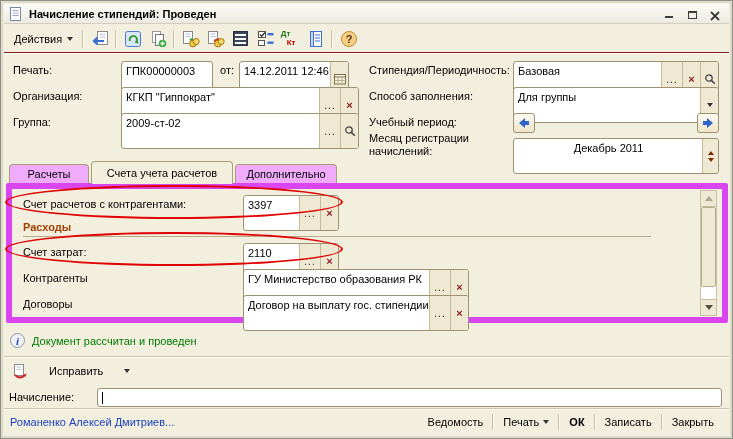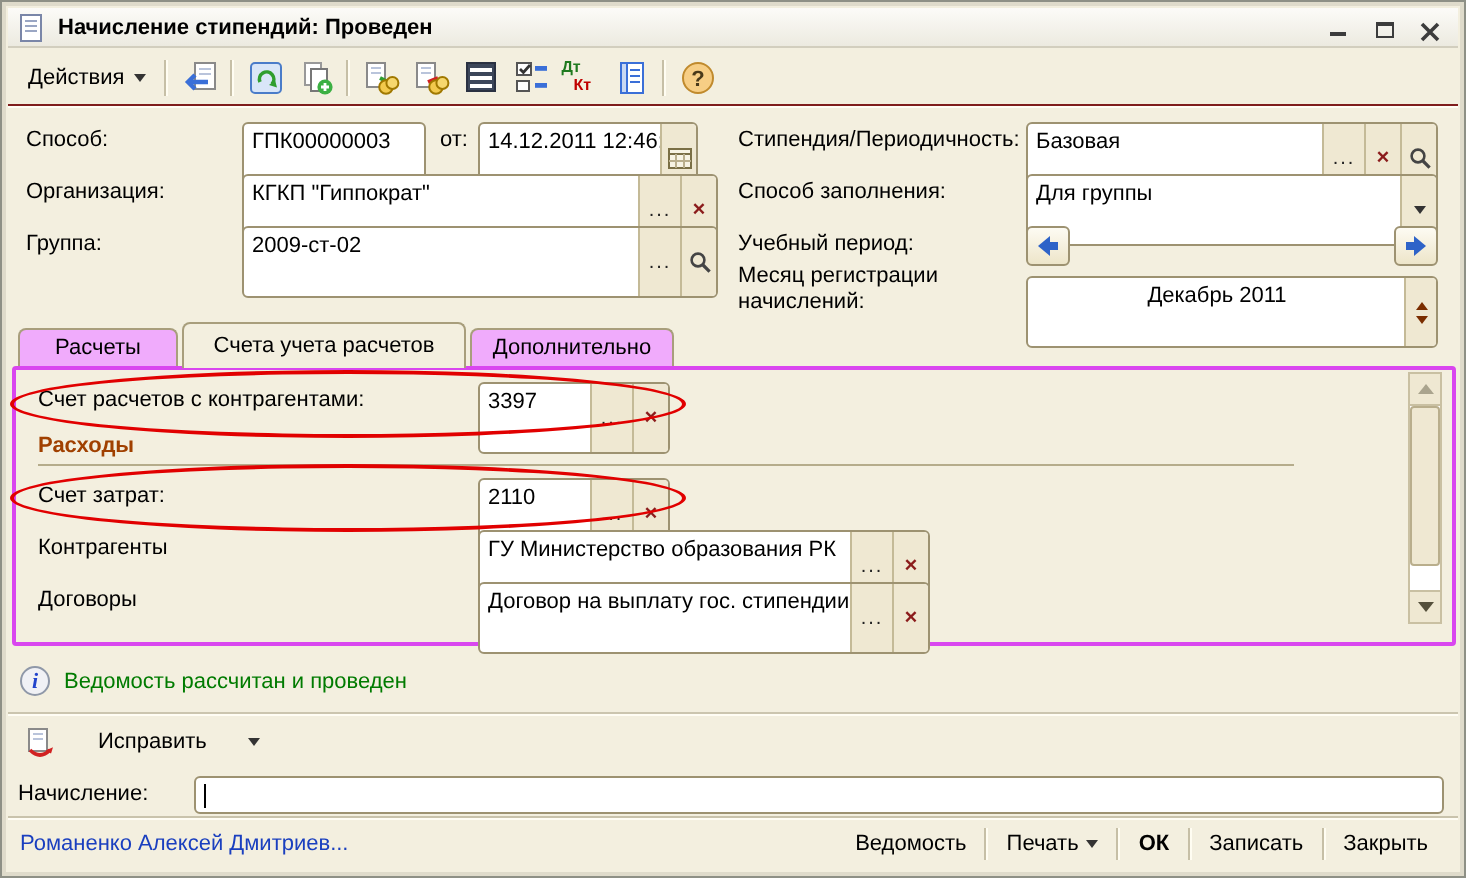--- a/index.html
+++ b/index.html
@@ -44,21 +44,21 @@
   .arr{display:flex;align-items:center;}
   .arr .head-l{width:0;height:0;border-top:5px solid transparent;border-bottom:5px solid transparent;border-right:6px solid #2E63C8;}
   .arr .head-r{width:0;height:0;border-top:5px solid transparent;border-bottom:5px solid transparent;border-left:6px solid #2E63C8;}
   .arr .tail{width:4px;height:4px;background:#2E63C8;}
   .link{color:#2233CC;}
   
   .tab{position:absolute;top:163px;height:19px;border:1px solid #A89E7C;border-bottom:none;
     border-radius:4px 4px 0 0;background:#f0abfc;display:flex;align-items:center;justify-content:center;
     box-sizing:border-box;z-index:1;}
   .tab.active{top:160px;height:23px;background:#F3EFDF;z-index:3;}
-  .panel{position:absolute;left:5px;top:182px;width:722px;height:140px;border:2px solid #d946ef;
+  .panel{position:absolute;left:5px;top:182px;width:722px;height:140px;border:6px solid #d946ef;
     border-radius:2px;background:#F3EFDF;box-sizing:border-box;z-index:2;}
   .panel .lbl{position:absolute;}
   .expenses{position:absolute;left:11px;top:32px;font-weight:bold;color:#A04000;}
   .expenses-line{position:absolute;left:11px;top:47px;width:628px;height:1px;background:#B5AC8B;}
   .red-ellipse{position:absolute;border:2px solid #E10000;border-radius:50%;pointer-events:none;z-index:6;}
   
   .vscroll{position:absolute;right:5px;top:1px;width:17px;height:126px;background:#FFFFFF;
     border:1px solid #C9C0A2;box-sizing:border-box;}
   .sc-btn{position:absolute;left:0;width:15px;height:15px;background:#EFE8D2;display:flex;align-items:center;justify-content:center;}
   .sc-up{top:0;border-bottom:1px solid #C9C0A2;}
@@ -201,21 +201,21 @@
     <span class="tsep"></span>
 
     <span class="tbtn icon24">
       <svg width="18" height="18" viewBox="0 0 18 18">
         <circle cx="9" cy="9" r="7.5" fill="#F7CE85" stroke="#C08A2D"></circle>
         <text x="9" y="13" text-anchor="middle" font-size="11" font-weight="bold" fill="#4A3A1A" font-family="Liberation Sans,sans-serif">?</text>
       </svg>
     </span>
   </div>
 
-  <span class="lbl" style="left:12px;top:63px;">Способ:</span>
+  <span class="lbl" style="left:12px;top:63px;">Печать:</span>
   <div class="fld" style="left:120px;top:60px;width:92px;">
     <span class="val">ГПК00000003</span>
   </div>
   <span class="lbl" style="left:219px;top:63px;">от:</span>
   <div class="fld" style="left:238px;top:60px;width:110px;">
     <span class="val">14.12.2011 12:46:55</span>
     <span class="fbtn narrow">
       <svg width="12" height="12" viewBox="0 0 12 12">
         <rect x="0.5" y="1.5" width="11" height="9.5" fill="#F7F3E3" stroke="#7A6F45"></rect>
         <line x1="0.5" y1="4" x2="11.5" y2="4" stroke="#7A6F45"></line>
@@ -340,21 +340,21 @@
       <span class="sc-btn sc-dn">
           <span class="tri-dn-g"></span>
         </span>
     </div>
   </div>
 
   <div class="red-ellipse" style="left:4px;top:184px;width:334px;height:30px;"></div>
   <div class="red-ellipse" style="left:4px;top:231px;width:334px;height:30px;"></div>
 
   <span class="info-icon">i</span>
-  <span class="info-msg">Ведомость рассчитан и проведен</span>
+  <span class="info-msg">Документ рассчитан и проведен</span>
 
   <span class="hsep" style="top:355px;"></span>
 
   <span class="fixbtn">
     <svg width="16" height="16" viewBox="0 0 16 16">
       <rect x="2.5" y="1.5" width="9" height="11" fill="#FFFFFF" stroke="#8A8A8A"></rect>
       <line x1="4.5" y1="4" x2="9.5" y2="4" stroke="#B9C4DB"></line>
       <line x1="4.5" y1="6.5" x2="9.5" y2="6.5" stroke="#B9C4DB"></line>
       <path d="M3 12 q5 5 10 0" stroke="#D12222" stroke-width="1.8" fill="none"></path>
       <polygon points="13.5,13.8 10.8,12.2 14.5,10.6" fill="#D12222"></polygon>

